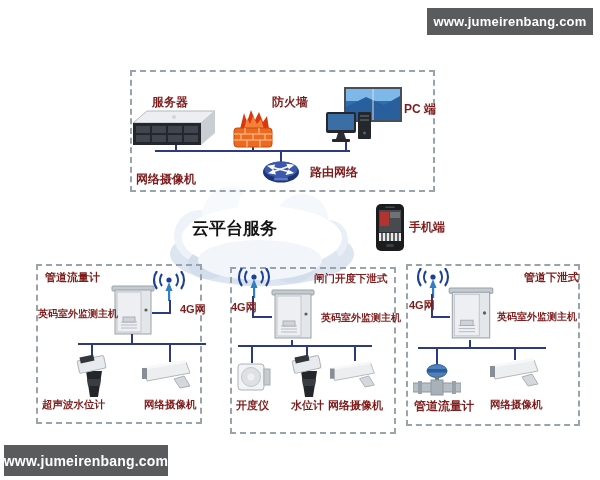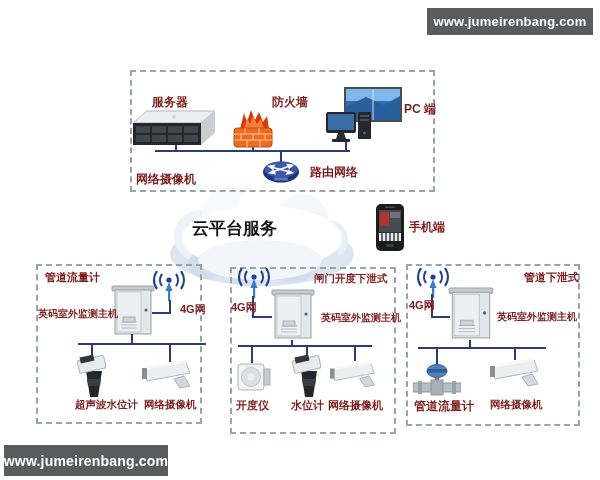--- a/index.html
+++ b/index.html
@@ -208,21 +208,21 @@
     </svg>
   </div>
   <div class="dev" style="left:142px;top:360px;">
     <svg width="52" height="30" viewBox="0 0 52 30">
       <polygon points="1,9 44,2 48,13 5,21" fill="#eceef0" stroke="#b2b8be"></polygon>
       <polygon points="1,7 44,0 44,3 1,10" fill="#f6f8fa"></polygon>
       <rect x="0" y="8" width="5" height="11" fill="#878e95"></rect>
       <polygon points="32,19 42,16 48,26 38,28" fill="#d4d8dc" stroke="#aab0b6"></polygon>
     </svg>
   </div>
-  <div class="lbl" style="left:75px;top:398px;font-size:10.5px;">超声波水位计</div>
+  <div class="lbl" style="left:42px;top:398px;font-size:10.5px;">超声波水位计</div>
   <div class="lbl" style="left:144px;top:398px;font-size:10.5px;">网络摄像机</div>
 
   <div class="dashed-box" style="left:230px;top:267px;width:162px;height:163px;"></div>
   <div class="lbl" style="left:314px;top:272px;font-size:10.5px;">闸门开度下泄式</div>
 
   <div class="dev" style="left:231px;top:268px;">
     <svg width="46" height="32" viewBox="0 0 46 32">
       <circle cx="23" cy="9" r="2.6" fill="#1d3f96"></circle>
       <g stroke="#1d3f96" stroke-width="2.1" fill="none">
         <path d="M16,3 A10,10 0 0 0 16,15"></path>

